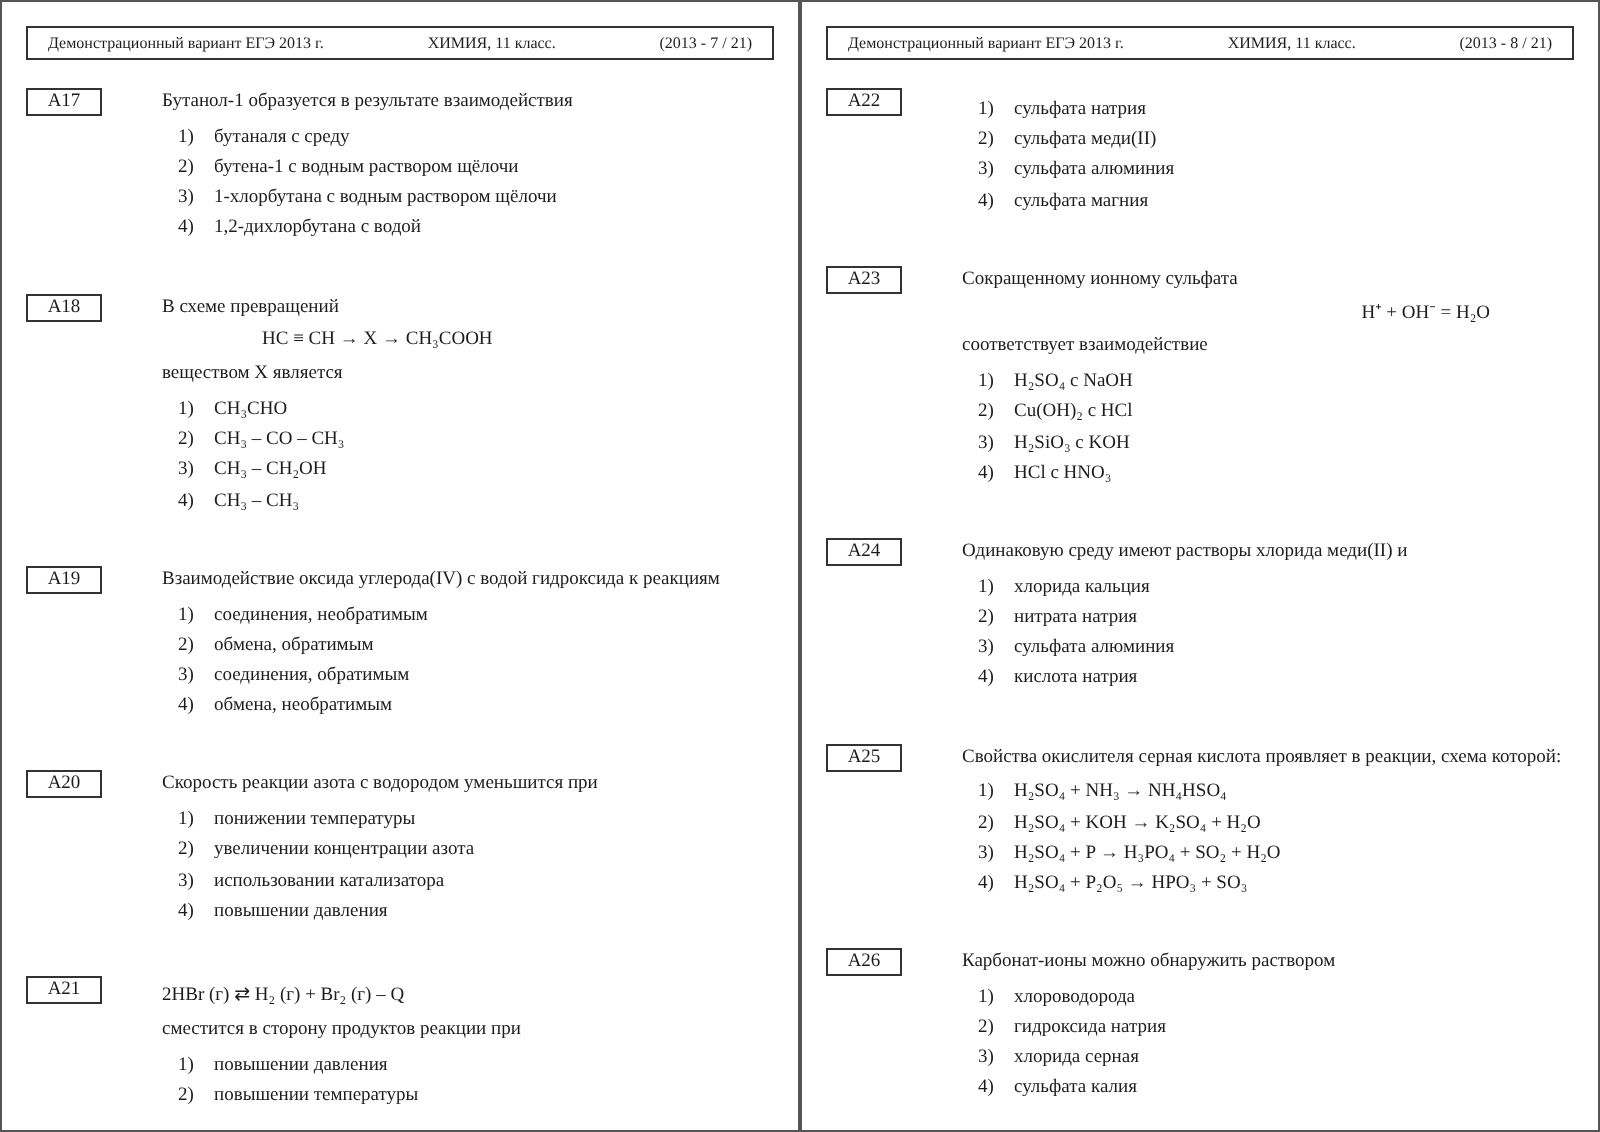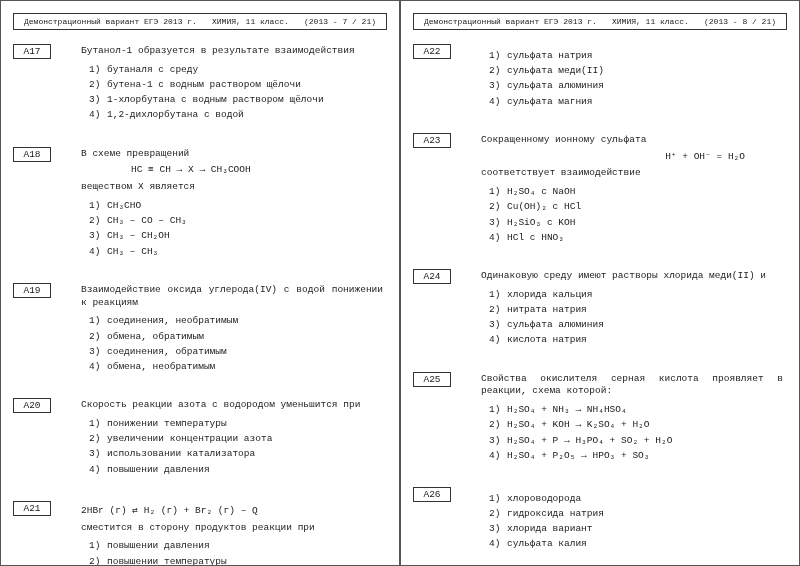--- a/index.html
+++ b/index.html
@@ -1,18 +1,18 @@
 <!DOCTYPE html>
 <html><head>
 <meta charset="utf-8">
 <style>
   html, body { margin:0; padding:0; background:#f2f2f2; }
   .sheet {
     width:800px; height:566px; display:flex; background:#ffffff;
-    font-family:Liberation Mono, monospace; color:#1c1c1c;
+    font-family:Liberation Serif, serif; color:#1c1c1c;
   }
   .page {
     flex:1 1 50%; box-sizing:border-box; border:1px solid #555;
     padding:12px 10px 8px 10px; display:flex; flex-direction:column;
     background:#fff; overflow:hidden;
   }
   .pheader {
     border:1px solid #333; display:flex; justify-content:space-between;
     align-items:center; padding:3px 8px; font-size:8px; margin:0 2px 14px 2px;
     white-space:nowrap;
@@ -70,21 +70,21 @@
           <li>CH₃ – CO – CH₃</li>
           <li>CH₃ – CH₂OH</li>
           <li>CH₃ – CH₃</li>
         </ol>
       </div>
     </div>
 
     <div class="question">
       <div class="qlabel">A19</div>
       <div class="qbody">
-        <p class="qintro">Взаимодействие оксида углерода(IV) с водой понижении к реакциям</p>
+        <p class="qintro">Взаимодействие оксида углерода(IV) с водой гидроксида к реакциям</p>
         <ol class="opts">
           <li>соединения, необратимым</li>
           <li>обмена, обратимым</li>
           <li>соединения, обратимым</li>
           <li>обмена, необратимым</li>
         </ol>
       </div>
     </div>
 
     <div class="question">
@@ -171,24 +171,25 @@
           <li>H₂SO₄ + KOH → K₂SO₄ + H₂O</li>
           <li>H₂SO₄ + P → H₃PO₄ + SO₂ + H₂O</li>
           <li>H₂SO₄ + P₂O₅ → HPO₃ + SO₃</li>
         </ol>
       </div>
     </div>
 
     <div class="question">
       <div class="qlabel">A26</div>
       <div class="qbody">
+        <p class="qintro">Карбонат-ионы можно обнаружить раствором</p>
         <ol class="opts">
           <li>хлороводорода</li>
           <li>гидроксида натрия</li>
-          <li>хлорида вариант</li>
+          <li>хлорида серная</li>
           <li>сульфата калия</li>
         </ol>
       </div>
     </div>
 
   </div>
 
 </div>
 
 </body></html>

